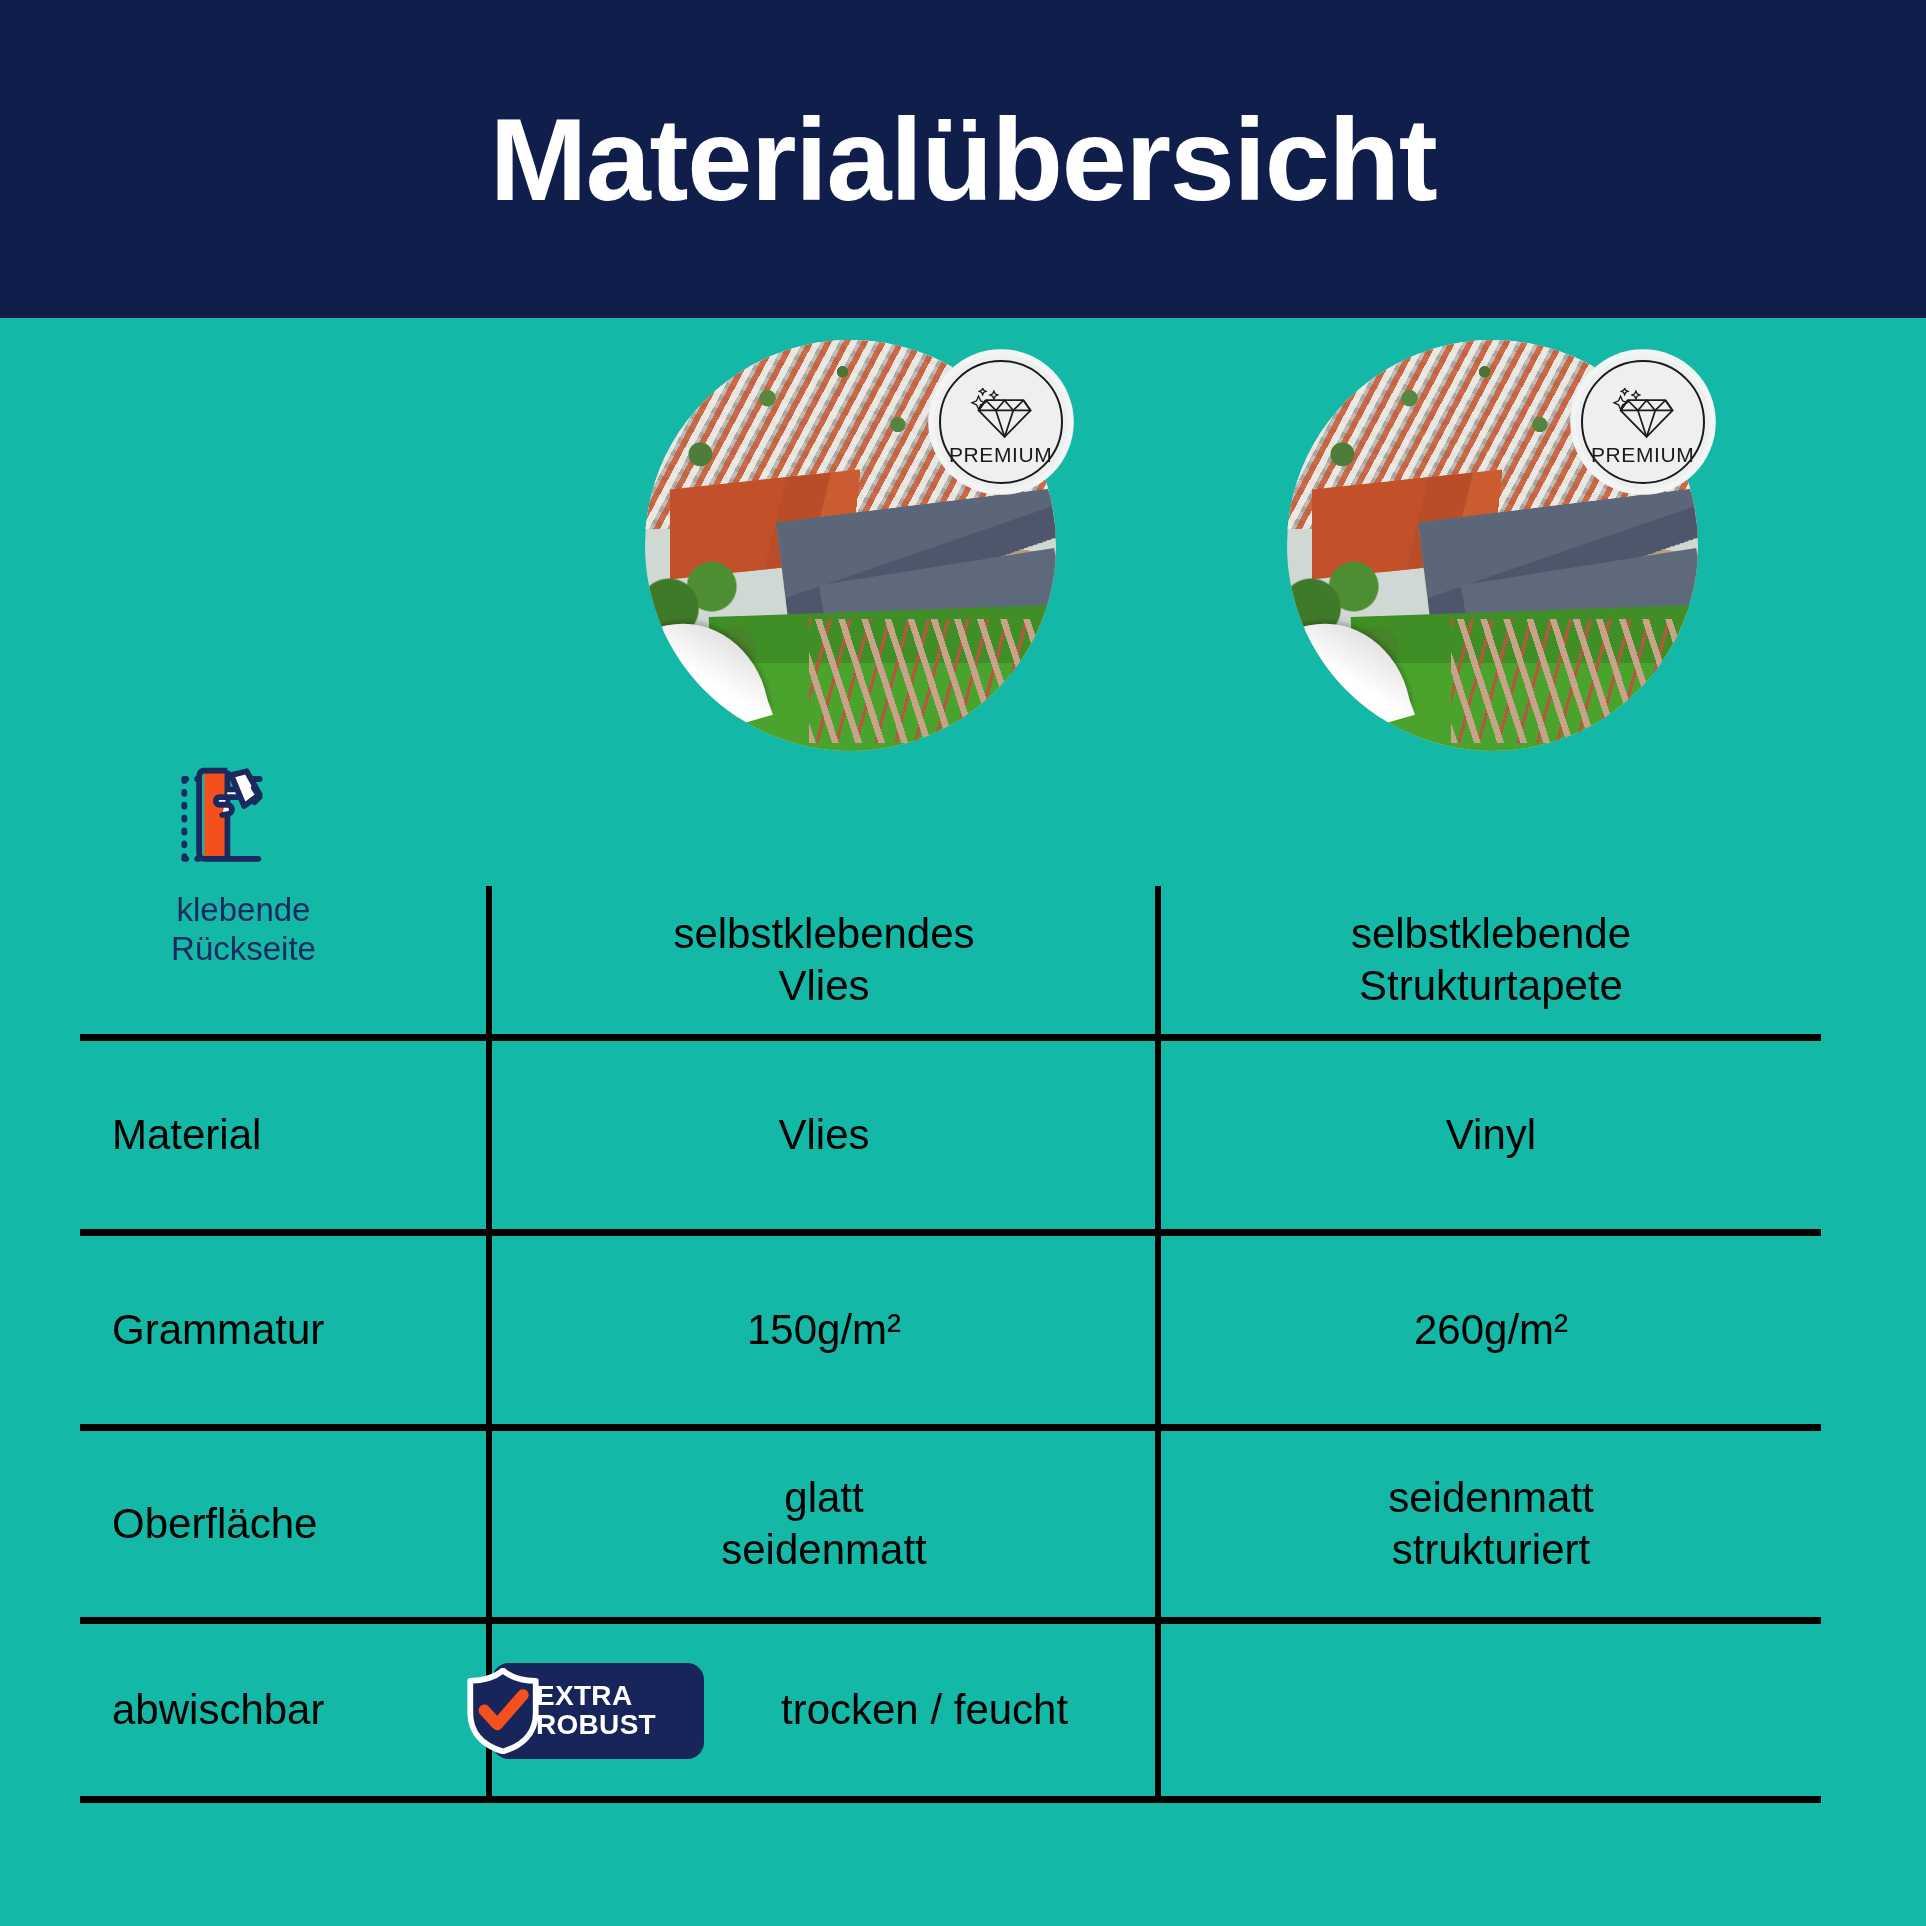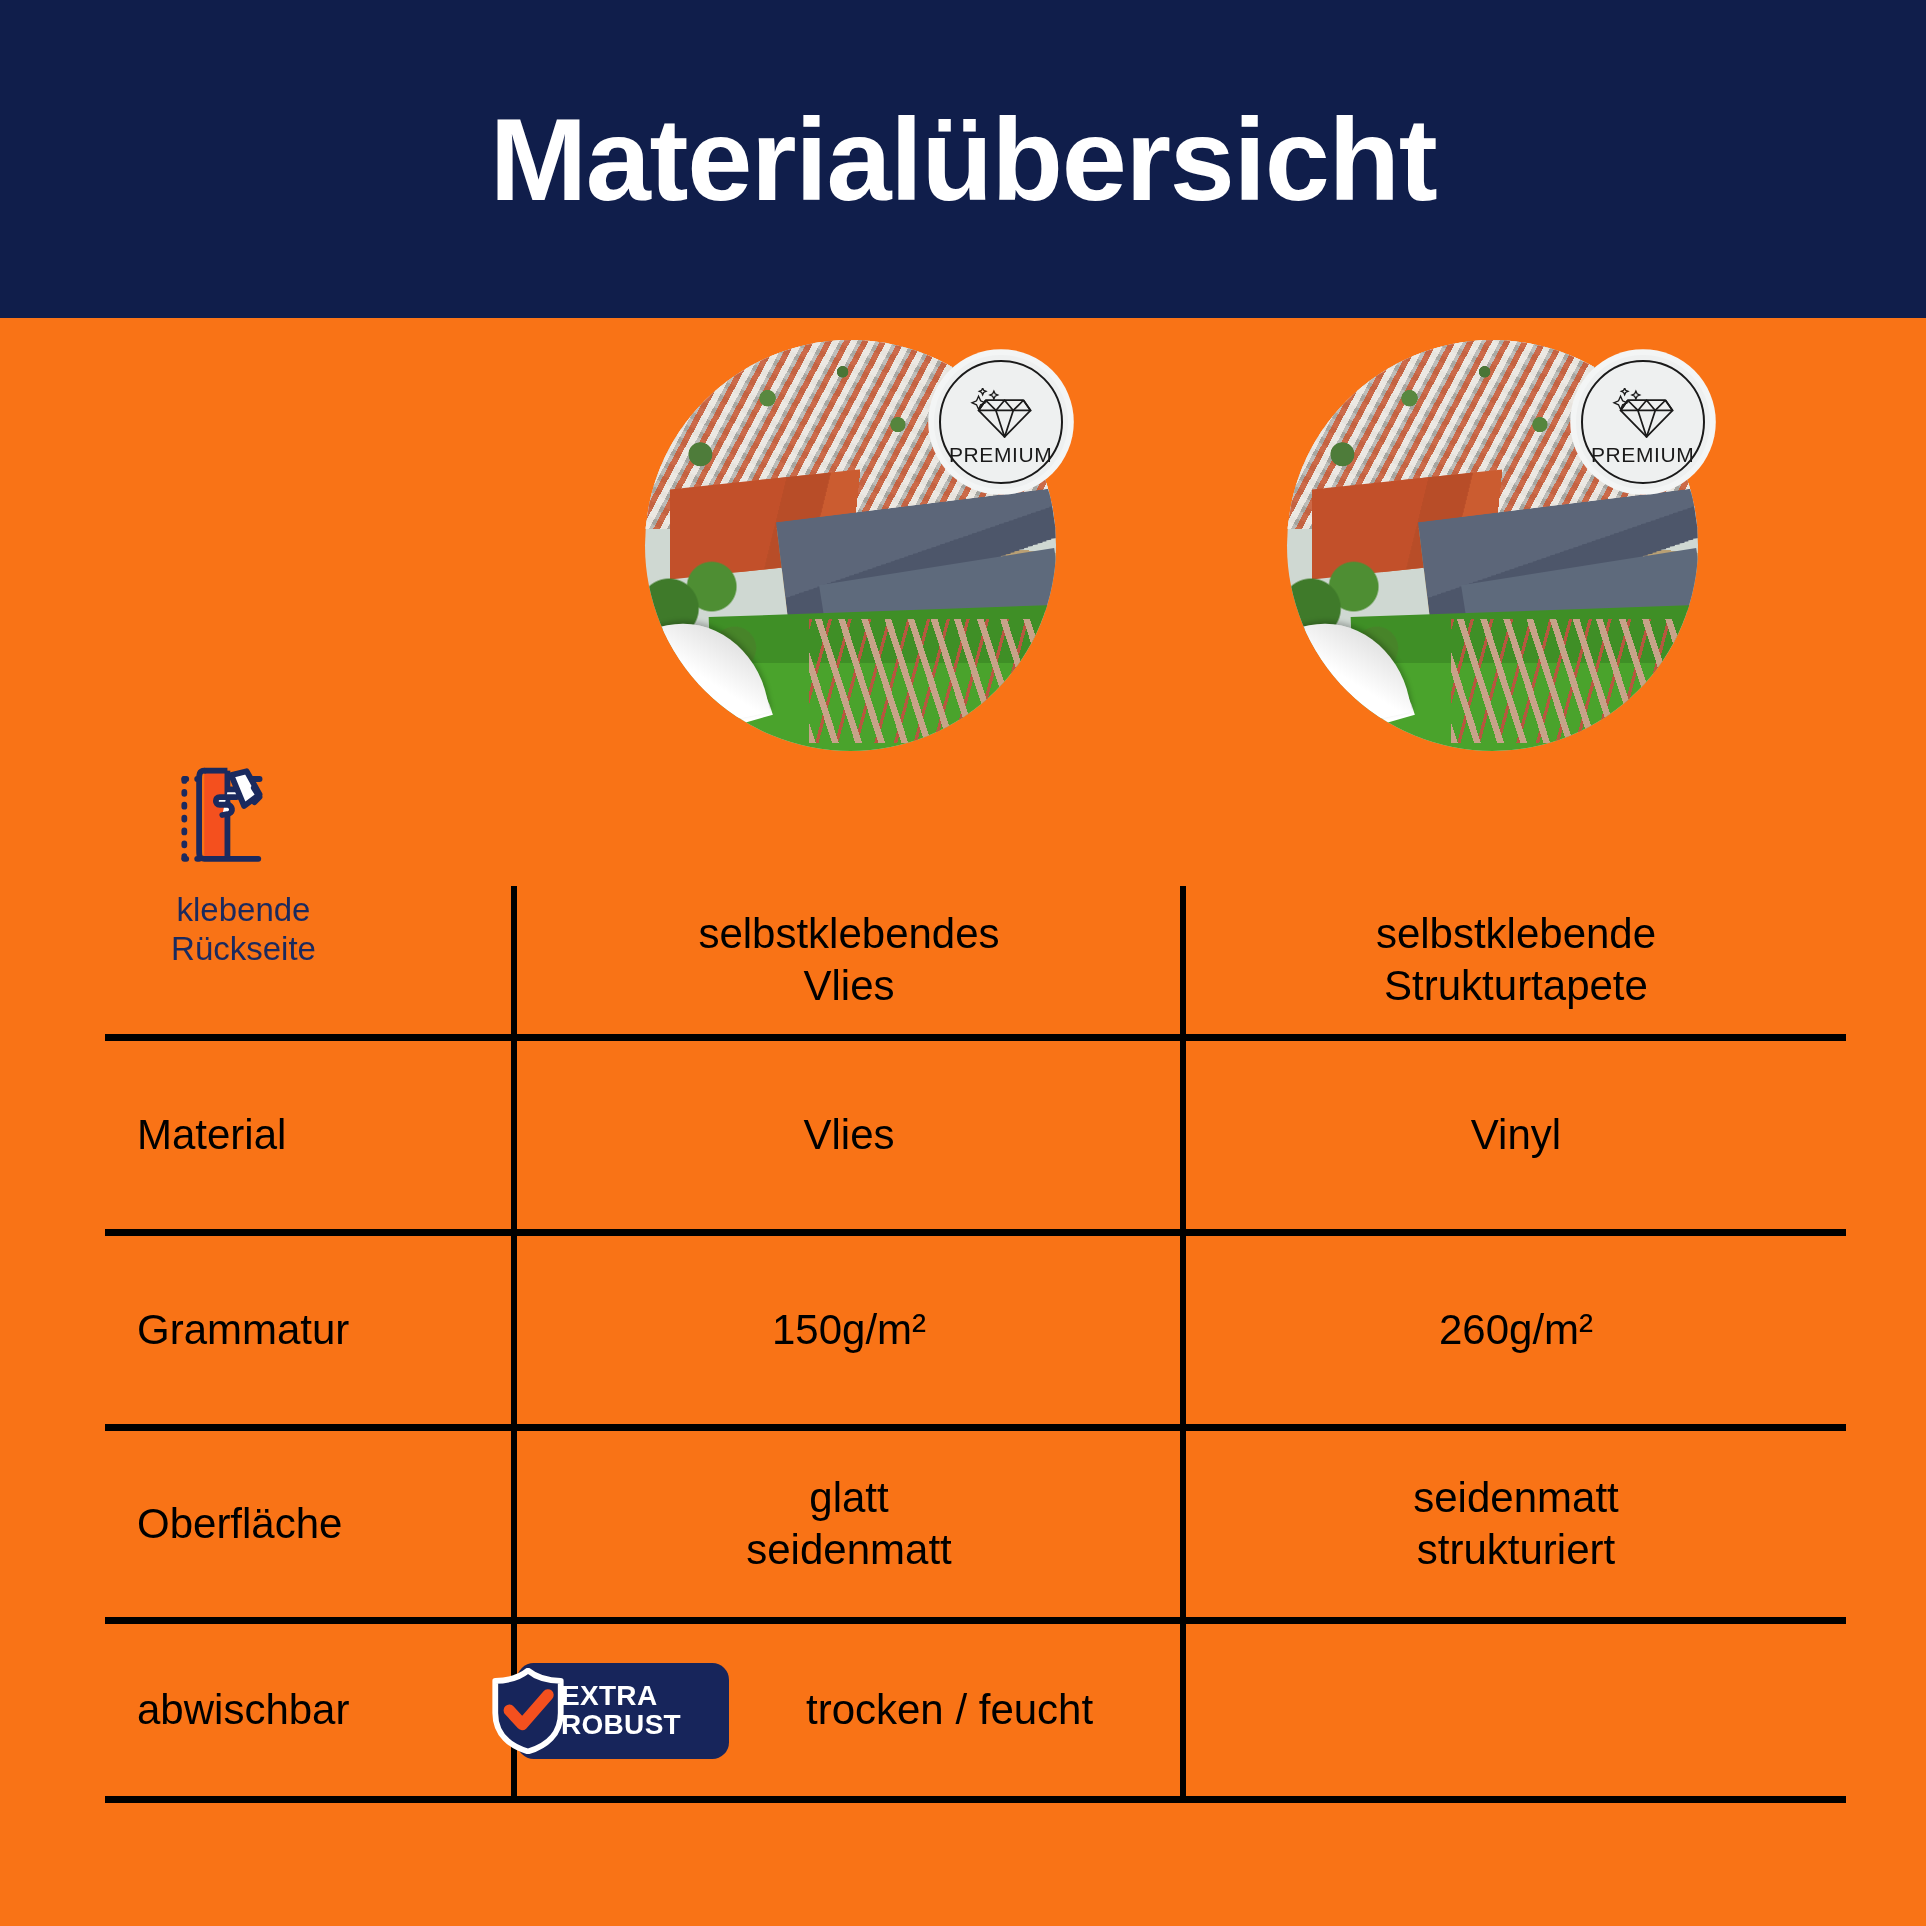--- a/index.html
+++ b/index.html
@@ -2,21 +2,21 @@
 <html style="font-size:10.3px"><head>
 <meta charset="utf-8">
 <style>
   * { box-sizing: border-box; margin: 0; padding: 0; }
   html, body {
     width: 1926px; height: 1926px;
     background: #ffffff;
     font-family: "Liberation Sans", sans-serif;
     overflow: hidden;
   }
-  .page { position: relative; width: 1926px; height: 1926px; background: #f97316; }
+  .page { position: relative; width: 1926px; height: 1926px; background: #14b8a6; }
 
   
   .header {
     position: absolute; left: 0; top: 0;
     width: 1926px; height: 318px;
     background: #101E4B;
     display: flex; align-items: center; justify-content: center;
   }
   .header-title {
     color: #ffffff;
@@ -153,21 +153,21 @@
   }
   .feature-svg { width: 161px; height: 119px; }
   .feature-label {
     margin-top: 9px;
     color: #1B2A5E;
     font-size: 33px; font-weight: 400; line-height: 1.18;
   }
 
   
   .table {
-    position: absolute; left: 105px; top: 886px;
+    position: absolute; left: 80px; top: 886px;
     width: 1741px; height: 912px;
   }
   .vline {
     position: absolute; top: 0; bottom: 0;
     width: 5.8px; background: #000;
   }
   .vline-1 { left: 406px; }
   .vline-2 { left: 1075px; }
   .hline {
     position: absolute; left: 0; width: 1741px; height: 7px; background: #000;

